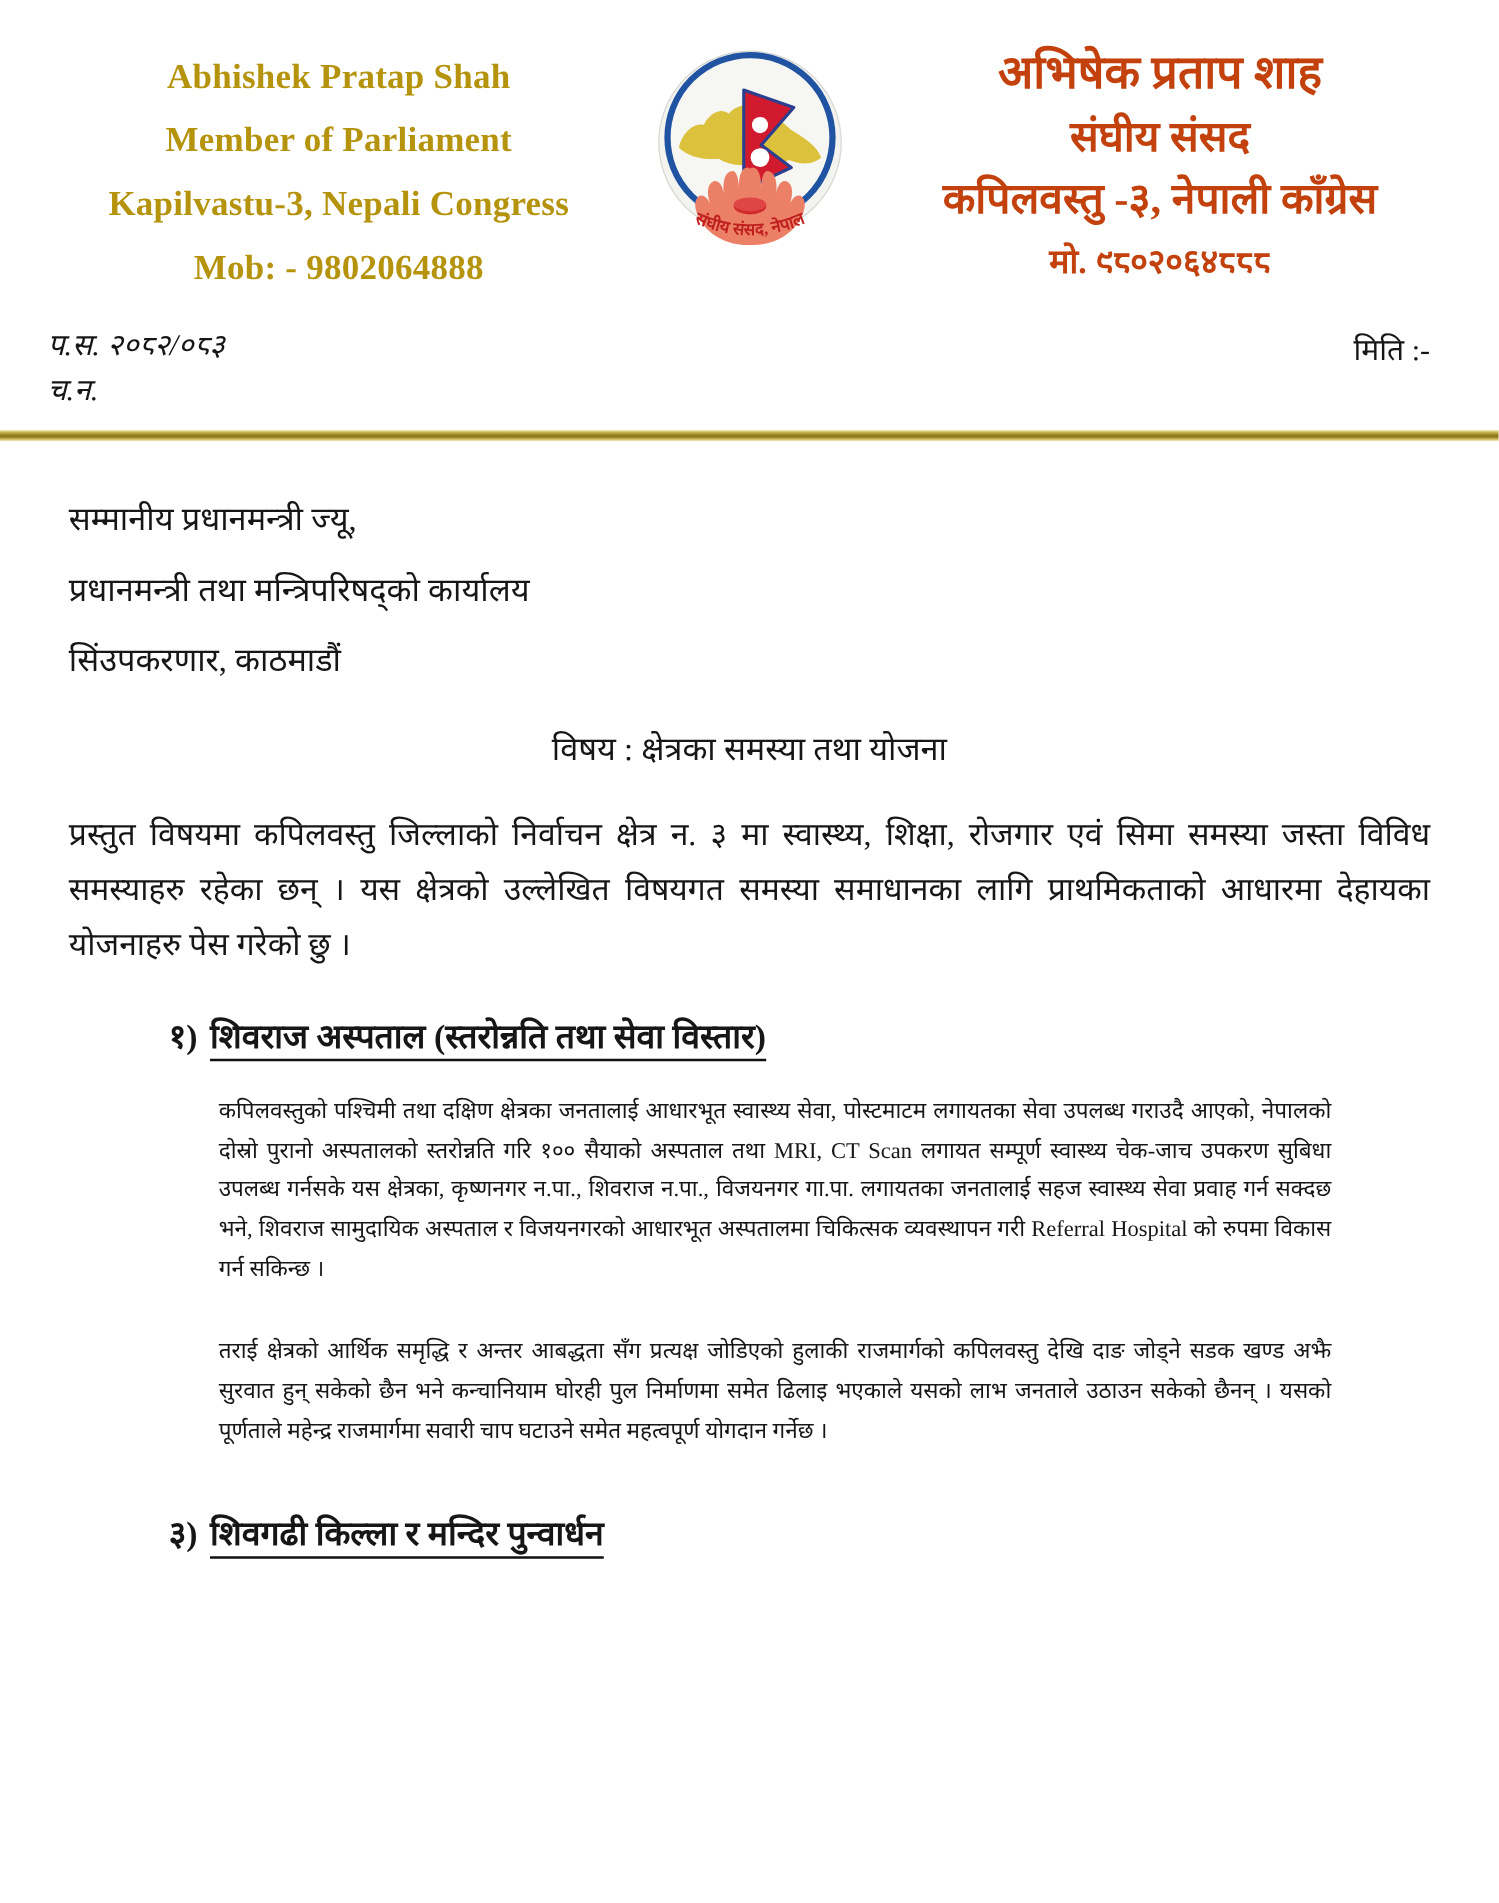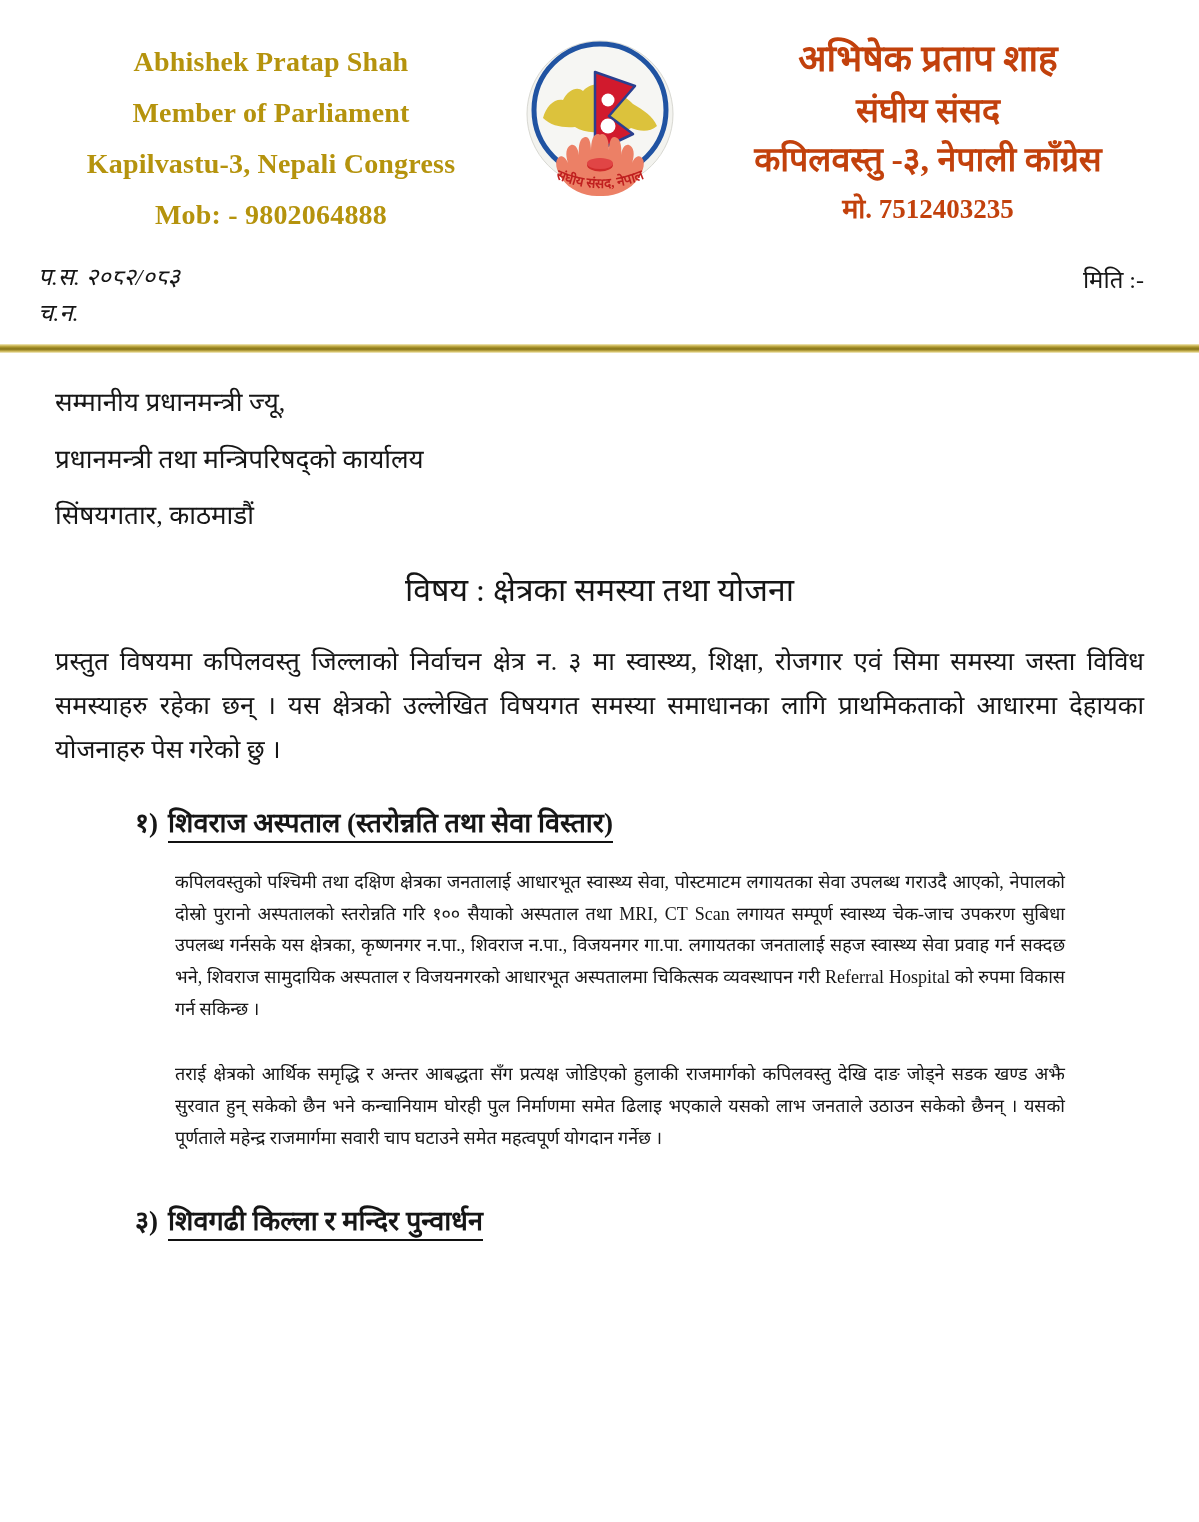--- a/index.html
+++ b/index.html
@@ -28,23 +28,23 @@
   }
   .ref-left p{margin:0 0 6px 0;line-height:1.25;font-style:italic;}
   .ref-right{white-space:nowrap;}
   
   .gold-rule{
     height:9px;width:100%;margin-top:10px;
     background:linear-gradient(to bottom,
       #f3ecc4 0%, #c7b14a 22%, #93801f 45%, #8a771c 58%, #c9b350 80%, #f6f0cf 100%);
   }
   
-  .doc-body{padding:34px 55px 0 55px;}
+  .doc-body{padding:34px 55px 0 55px;margin-top:13px;}
   .recipient p{font-size:26px;margin:0 0 24px 0;line-height:1.25;}
-  .subject{ text-align:center;font-size:32px;margin:34px 0 30px 0;}
+  .subject{ text-align:center;font-size:26px;margin:34px 0 30px 0;}
   .intro{
     font-size:25.5px;line-height:1.73;text-align:justify;margin:0 0 30px 0;
   }
   .section{margin-top:34px;}
   .section-heading{
     margin:0 0 0 80px;font-size:27px;font-weight:bold;line-height:1.3;
   }
   .section-heading .num{margin-right:10px;}
   .section-heading .title{
     border-bottom:2.5px solid #111;padding-bottom:3px;
@@ -98,40 +98,40 @@
       <text font-size="13.5" font-weight="bold" fill="#c01f1f" font-family="'Liberation Serif','DejaVu Serif',serif">
         <textPath href="#capArc" startOffset="50%" text-anchor="middle">संघीय संसद, नेपाल</textPath>
       </text>
     </svg>
   </div>
 
   <div class="lh-right">
     <p class="r1">अभिषेक प्रताप शाह</p>
     <p class="r2">संघीय संसद</p>
     <p class="r3">कपिलवस्तु -३, नेपाली काँग्रेस</p>
-    <p class="r4">मो. 7512403235</p>
+    <p class="r4">मो. ९८०२०६४८८८</p>
   </div>
 </header>
 
 <div class="ref-row">
   <div class="ref-left">
     <p>प.स. २०८२/०८३</p>
     <p>च.न.</p>
   </div>
   <div class="ref-right">मिति :-</div>
 </div>
 
 <div class="gold-rule"></div>
 
 <main class="doc-body">
 
   <div class="recipient">
     <p>सम्मानीय प्रधानमन्त्री ज्यू,</p>
     <p>प्रधानमन्त्री तथा मन्त्रिपरिषद्को कार्यालय</p>
-    <p>सिंषयगतार, काठमाडौं</p>
+    <p>सिंउपकरणार, काठमाडौं</p>
   </div>
 
   <p class="subject">विषय : क्षेत्रका समस्या तथा योजना</p>
 
   <p class="intro">प्रस्तुत विषयमा कपिलवस्तु जिल्लाको निर्वाचन क्षेत्र न. ३ मा स्वास्थ्य, शिक्षा, रोजगार एवं सिमा समस्या जस्ता विविध समस्याहरु रहेका छन् । यस क्षेत्रको उल्लेखित विषयगत समस्या समाधानका लागि प्राथमिकताको आधारमा देहायका योजनाहरु पेस गरेको छु ।</p>
 
   <section class="section">
     <h2 class="section-heading">
       <span class="num">१)</span><span class="title">शिवराज अस्पताल (स्तरोन्नति तथा सेवा विस्तार)</span>
     </h2>

